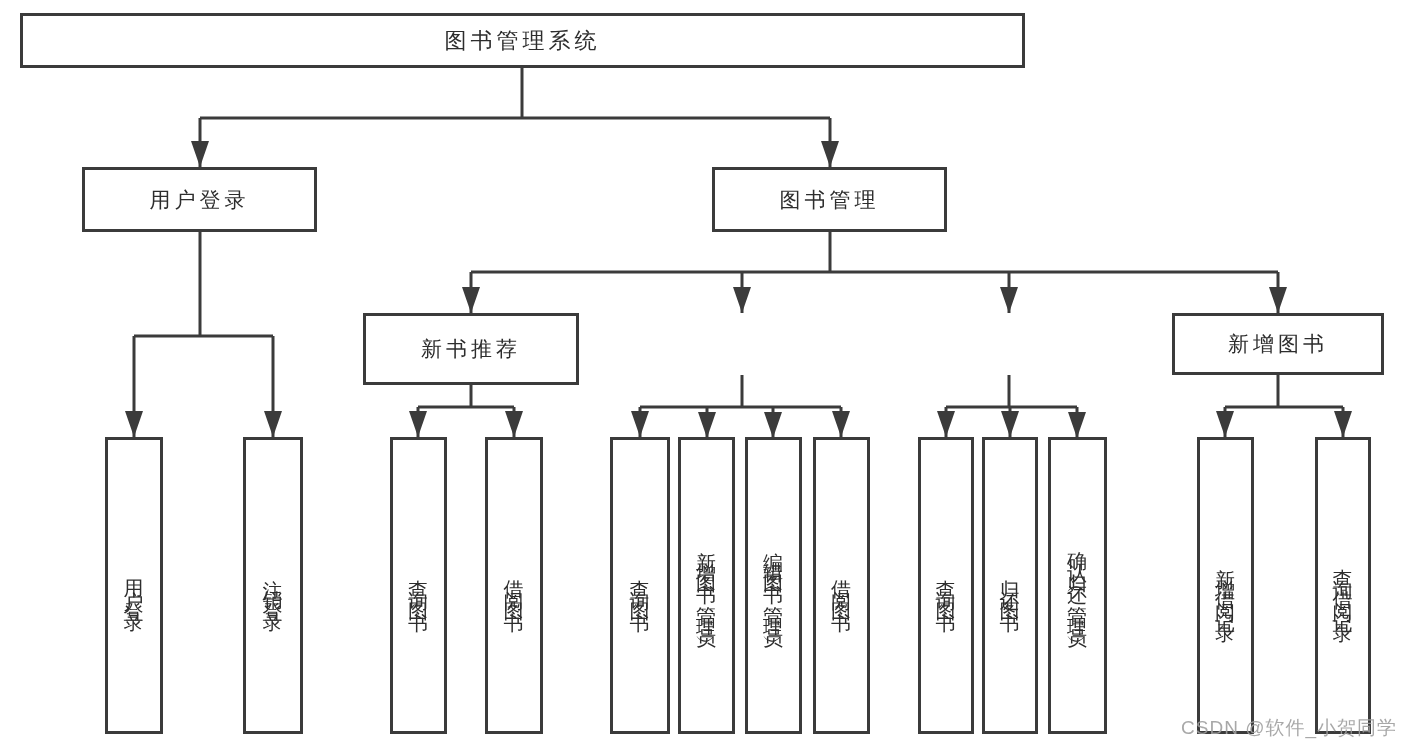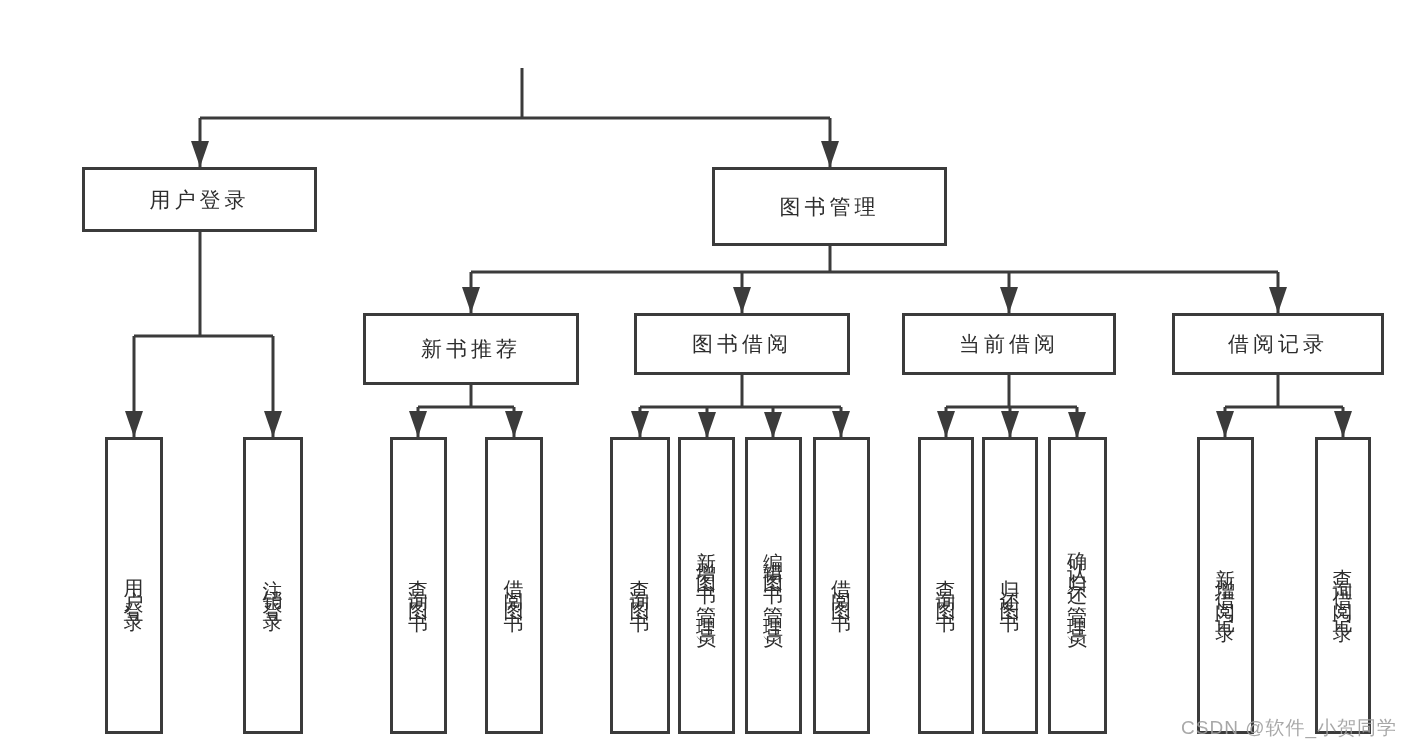--- a/index.html
+++ b/index.html
@@ -80,39 +80,36 @@
       <line x1="1010" y1="407" x2="1010" y2="437" marker-end="url(#arrow)"></line>
       <line x1="1077" y1="407" x2="1077" y2="438" marker-end="url(#arrow)"></line>
 
       <line x1="1278" y1="375" x2="1278" y2="407"></line>
       <line x1="1225" y1="407" x2="1343" y2="407"></line>
       <line x1="1225" y1="407" x2="1225" y2="437" marker-end="url(#arrow)"></line>
       <line x1="1343" y1="407" x2="1343" y2="437" marker-end="url(#arrow)"></line>
     </g>
   </svg>
 
+  <div class="node root" style="left:20px;top:13px;width:1005px;height:55px">
+    <span>图书管理系统</span>
+  </div>
 
   <div class="node" style="left:82px;top:167px;width:235px;height:65px">
     <span>用户登录</span>
   </div>
-  <div class="node" style="left:712px;top:167px;width:235px;height:79px">
+  <div class="node" style="left:712px;top:167px;width:235px;height:65px">
     <span>图书管理</span>
   </div>
 
   <div class="node" style="left:363px;top:313px;width:216px;height:72px">
     <span>新书推荐</span>
   </div>
-  <div class="node" style="left:634px;top:313px;width:216px;height:62px">
-    <span>图书借阅</span>
-  </div>
-  <div class="node" style="left:902px;top:313px;width:214px;height:62px">
-    <span>当前借阅</span>
-  </div>
   <div class="node" style="left:1172px;top:313px;width:212px;height:62px">
-    <span>借阅记录</span>
+    <span>新增图书</span>
   </div>
 
   <div class="leaf" style="left:105px;width:58px">
     <span>用户登录</span>
   </div>
   <div class="leaf" style="left:243px;width:60px">
     <span>注销登录</span>
   </div>
   <div class="leaf" style="left:390px;width:57px">
     <span>查询图书</span>

